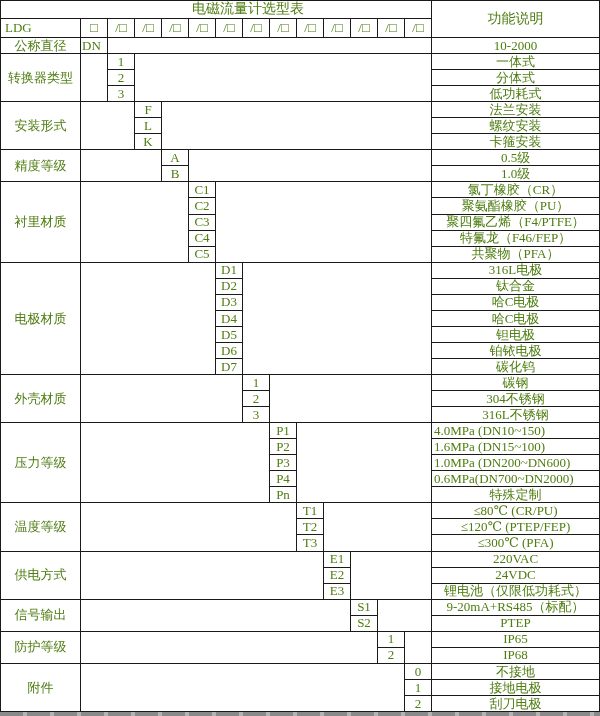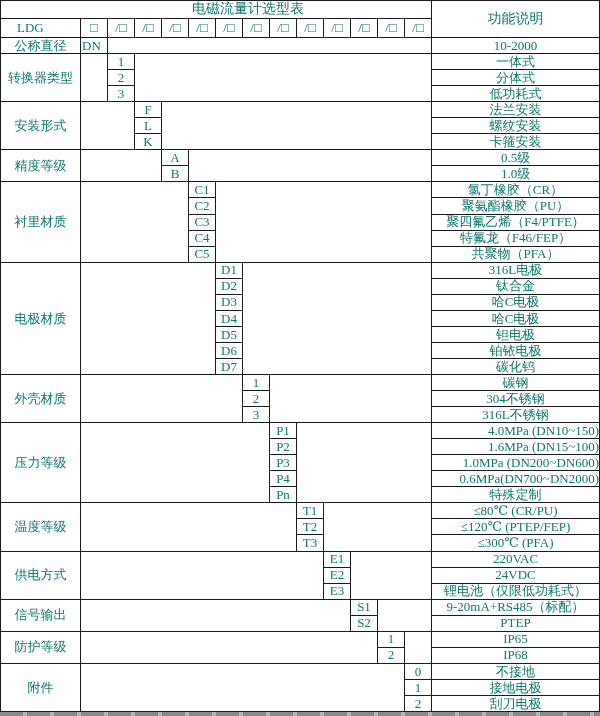--- a/index.html
+++ b/index.html
@@ -4,38 +4,38 @@
 <style>
   * { box-sizing: border-box; }
   html, body { margin: 0; padding: 0; background: #fff; }
   .wrap {
     width: 600px; height: 716px; background: #ffffff; overflow: hidden;
     font-family: "Liberation Serif", "DejaVu Serif", serif;
   }
   table.sel {
     width: 600px; height: 712px;
     border-collapse: collapse; table-layout: fixed;
-    font-size: 13px; color: #0f766e;
+    font-size: 13px; color: #4d7c0f;
   }
   td {
     border: 1px solid #1a1a1a;
     padding: 0;
     text-align: center;
     vertical-align: middle;
     line-height: 1.05;
     overflow: hidden;
     white-space: nowrap;
   }
   .r-title { height: 18px; }
   .r-model { height: 19px; }
   td.title { font-size: 14px; text-indent: 64px; }
   td.fn-head { font-size: 14px; margin-top: 24px; }
-  td.ldg { text-align: left; padding-left: 16px; }
+  td.ldg { text-align: left; padding-left: 4px; }
   td.dn { text-align: left; padding-left: 1px; margin-top: 40px; }
-  td.desc.left { text-align: right; padding-left: 2px; }
+  td.desc.left { text-align: left; padding-left: 2px; }
   .bottom-bar {
     width: 600px; height: 4px;
     background: repeating-linear-gradient(to right, #8a8a8a 0px, #8a8a8a 23px, #b4b4b4 23px, #b4b4b4 27px);
   }
 </style>
 </head>
 <body>
 
 <div class="wrap">
 <table class="sel">

